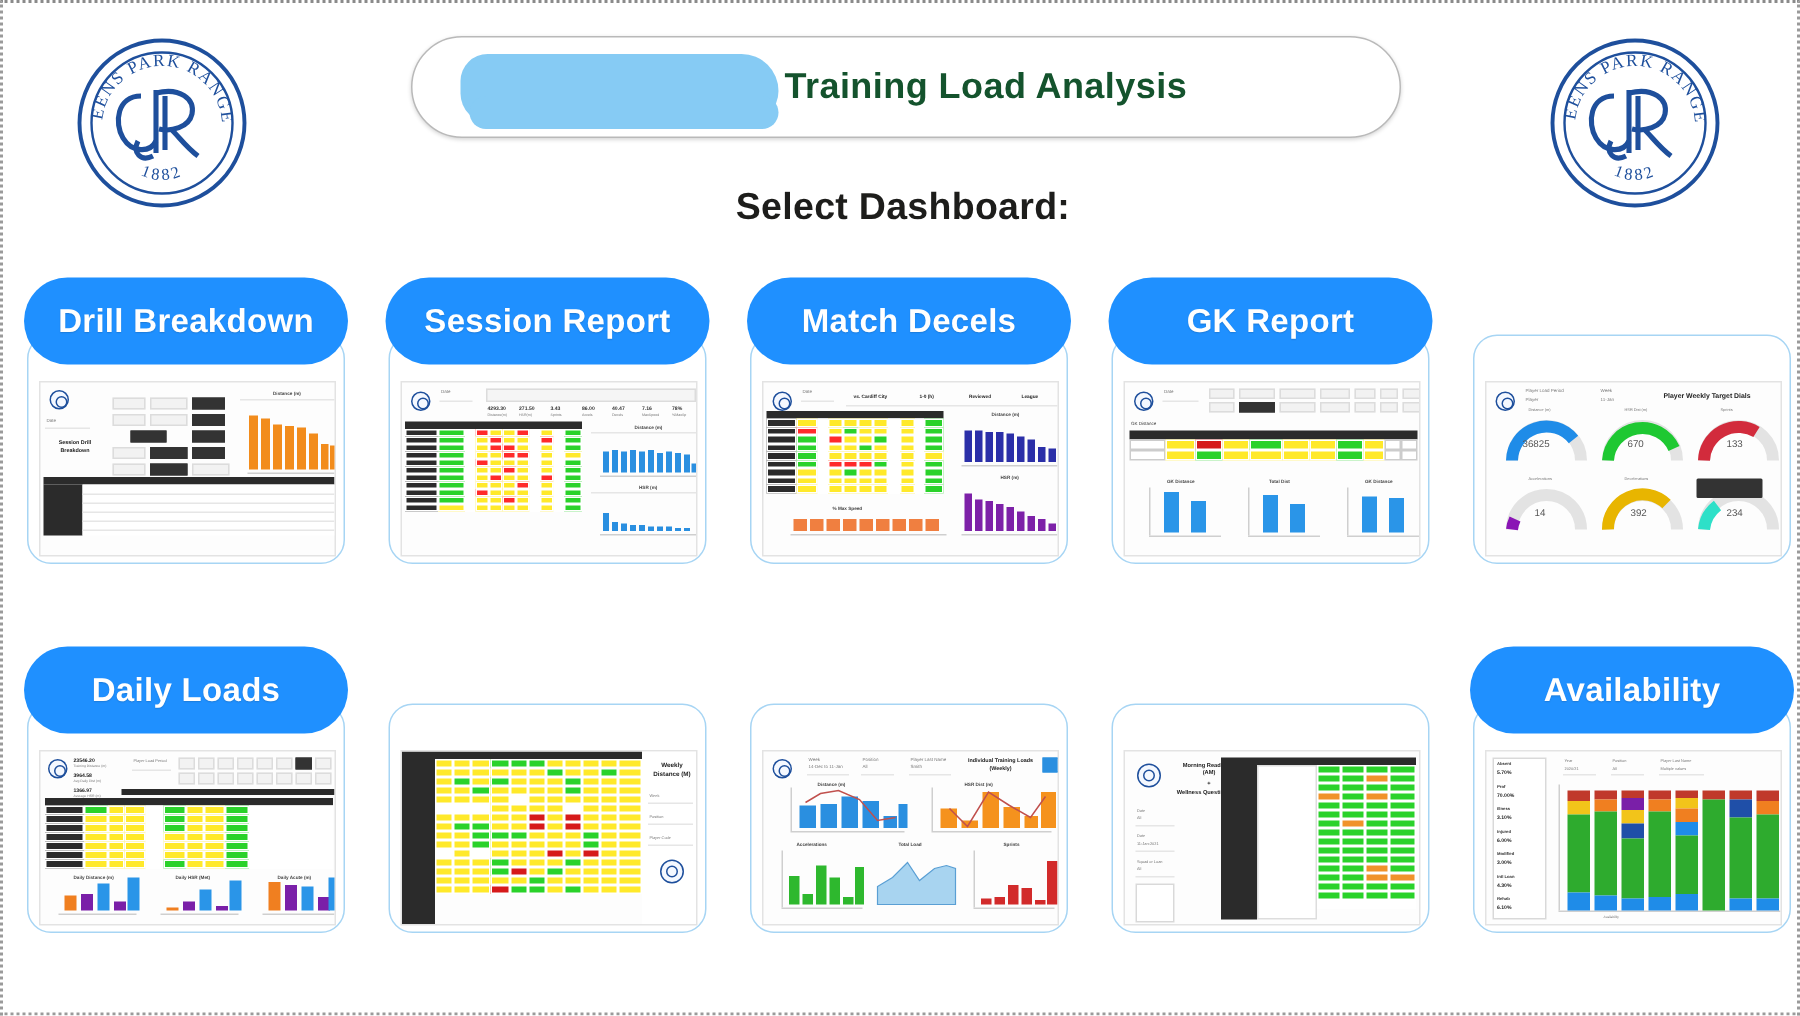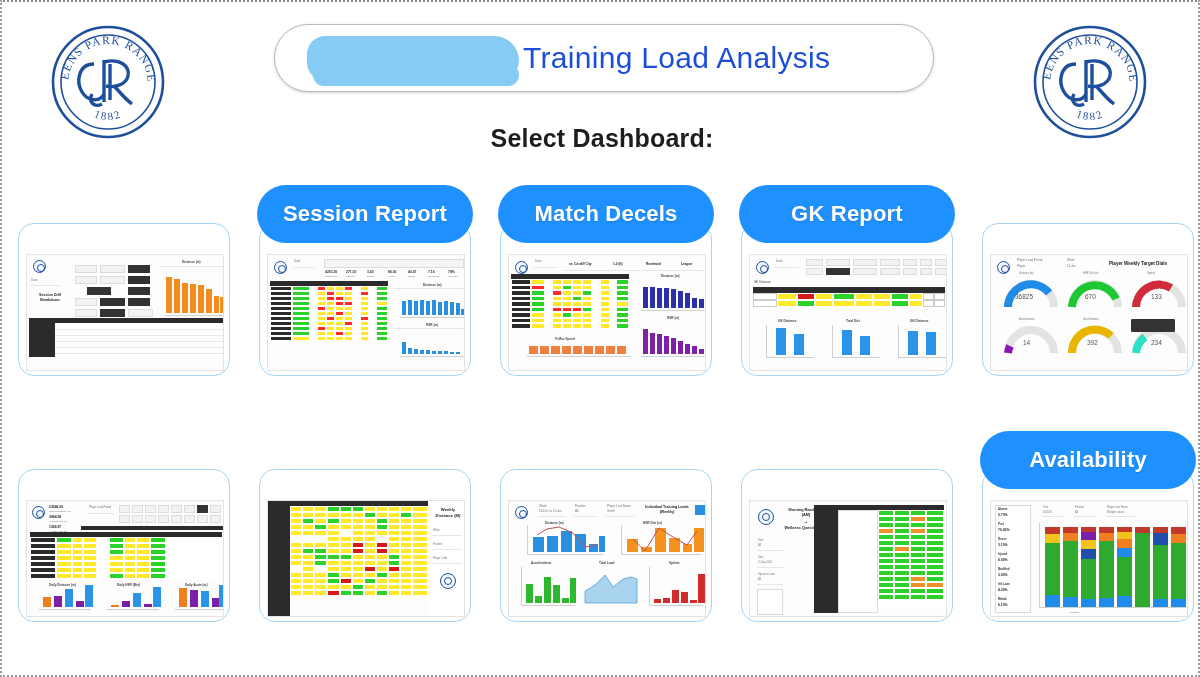--- a/index.html
+++ b/index.html
@@ -44,22 +44,22 @@
     border-radius: 22px 30px 26px 24px;
   }
   .redaction::after {
     content: ""; position: absolute;
     left: 6px; top: 28px; width: 206px; height: 22px;
     background: #86cbf4; border-radius: 14px;
   }
   .title-text {
     position: absolute; left: 248px; top: 50%;
     transform: translateY(-50%);
-    font-size: 30px; font-weight: normal;
-    color: #1d4ed8; letter-spacing: .3px;
+    font-size: 24px; font-weight: bold;
+    color: #14532d; letter-spacing: .3px;
     white-space: nowrap;
   }
 
   .select-heading {
     position: absolute; left: 0; top: 122px; width: 1200px;
     text-align: center;
     font-size: 25px; font-weight: bold; color: #1d1d1b;
     letter-spacing: .2px;
   }
 
@@ -193,20 +193,21 @@
   <div class="title-box">
     <div class="redaction"></div>
     <div class="title-text">Training Load Analysis</div>
   </div>
 
   <div class="select-heading">Select Dashboard:</div>
 
   <div class="grid">
 
     <div class="cell">
+      <div class="dash-btn">Drill Breakdown</div>
       <div class="thumb-frame">
         <div class="thumb">
           <div class="mini-logo" style="left:6px;top:5px"></div>
           <div class="mlabel" style="left:4px;top:24px">Date</div>
           <div class="sep" style="left:3px;top:30px;width:30px;height:.5px"></div>
           <div class="mtitle" style="left:6px;top:38px;width:34px;text-align:center">Session Drill Breakdown</div>
 
           <div class="mbox" style="left:48px;top:10px;width:22px;height:8px"></div>
           <div class="mbox" style="left:73px;top:10px;width:25px;height:8px"></div>
           <div class="mbox dark" style="left:101px;top:10px;width:22px;height:8px"></div>
@@ -758,20 +759,21 @@
               <path d="M5 32 A23 23 0 0 1 14 16" fill="none" stroke="#2ee0c8" stroke-width="8"></path>
             </svg>
           </div>
           <div class="mbox dark" style="left:140px;top:64px;width:44px;height:13px;border-radius:1px"></div>
           <div class="gnum" style="left:160px;top:84px;font-size:6.5px">234</div>
         </div>
       </div>
     </div>
 
     <div class="cell">
+      <div class="dash-btn">Daily Loads</div>
       <div class="thumb-frame">
         <div class="thumb">
           <div class="mini-logo" style="left:5px;top:5px"></div>
           <div class="mtitle" style="left:22px;top:4px;font-size:3.4px">23546.20</div>
           <div class="mlabel" style="left:22px;top:9px;font-size:2.3px">Training Distance (m)</div>
           <div class="mtitle" style="left:22px;top:14px;font-size:3.4px">3964.58</div>
           <div class="mlabel" style="left:22px;top:19px;font-size:2.3px">Avg Daily Dist (m)</div>
           <div class="mtitle" style="left:22px;top:24px;font-size:3.4px">1366.97</div>
           <div class="mlabel" style="left:22px;top:29px;font-size:2.3px">Average HSR (m)</div>
           <div class="mlabel" style="left:62px;top:5px;font-size:2.6px">Player Load Period</div>

